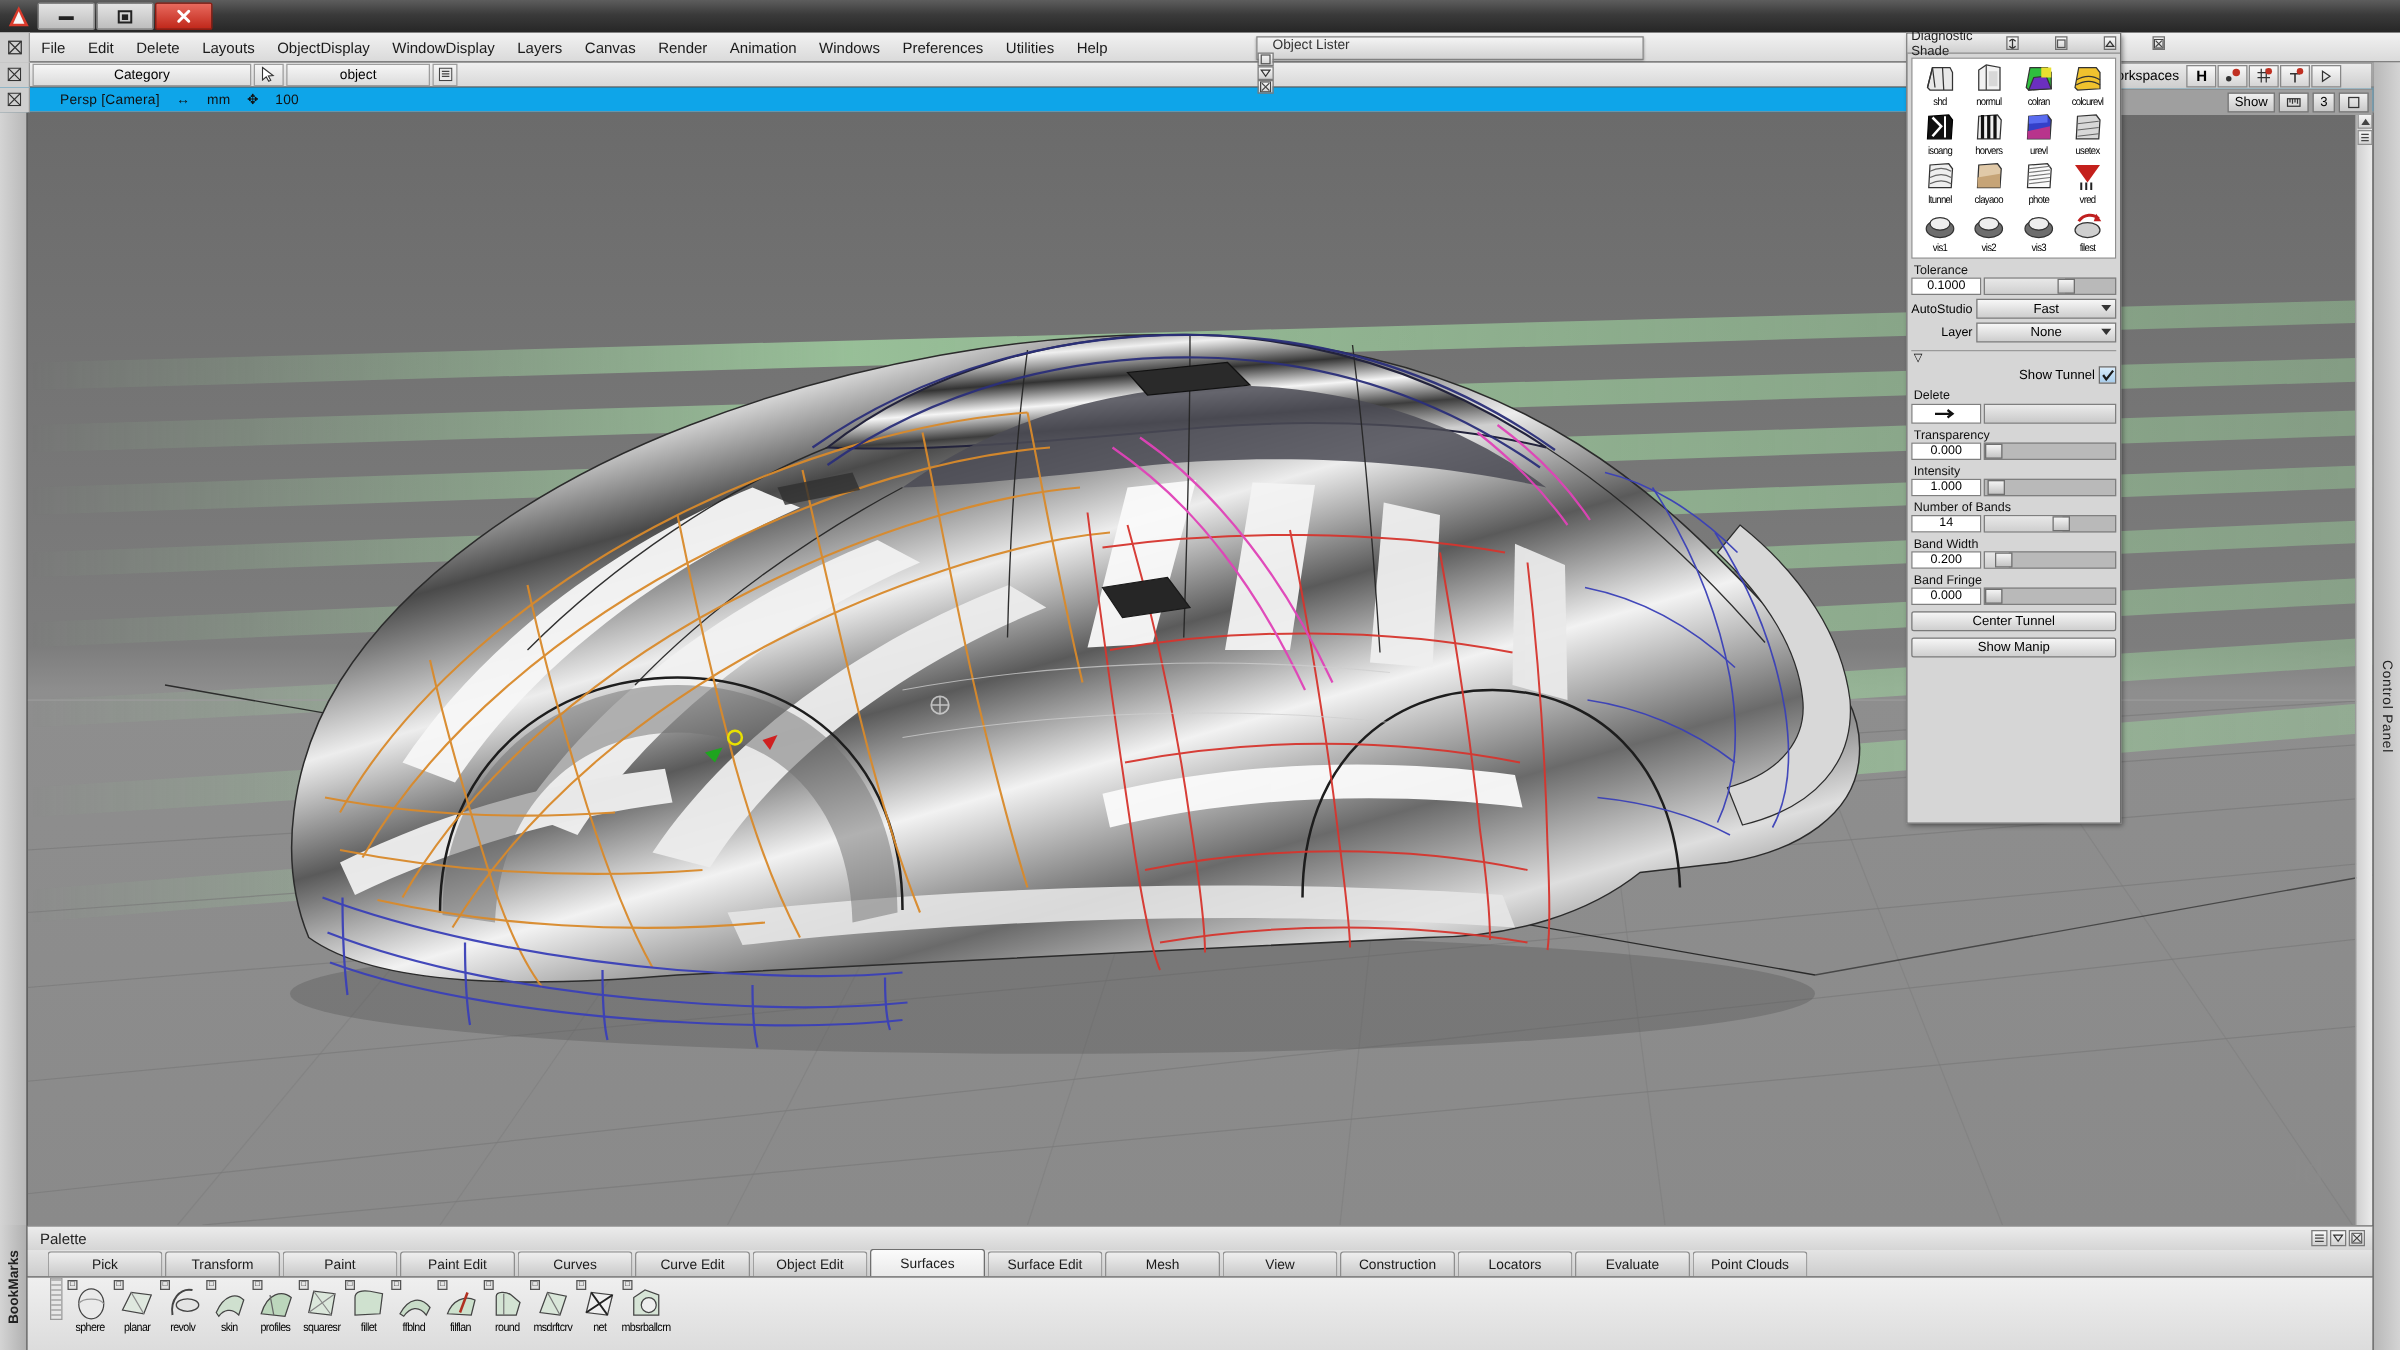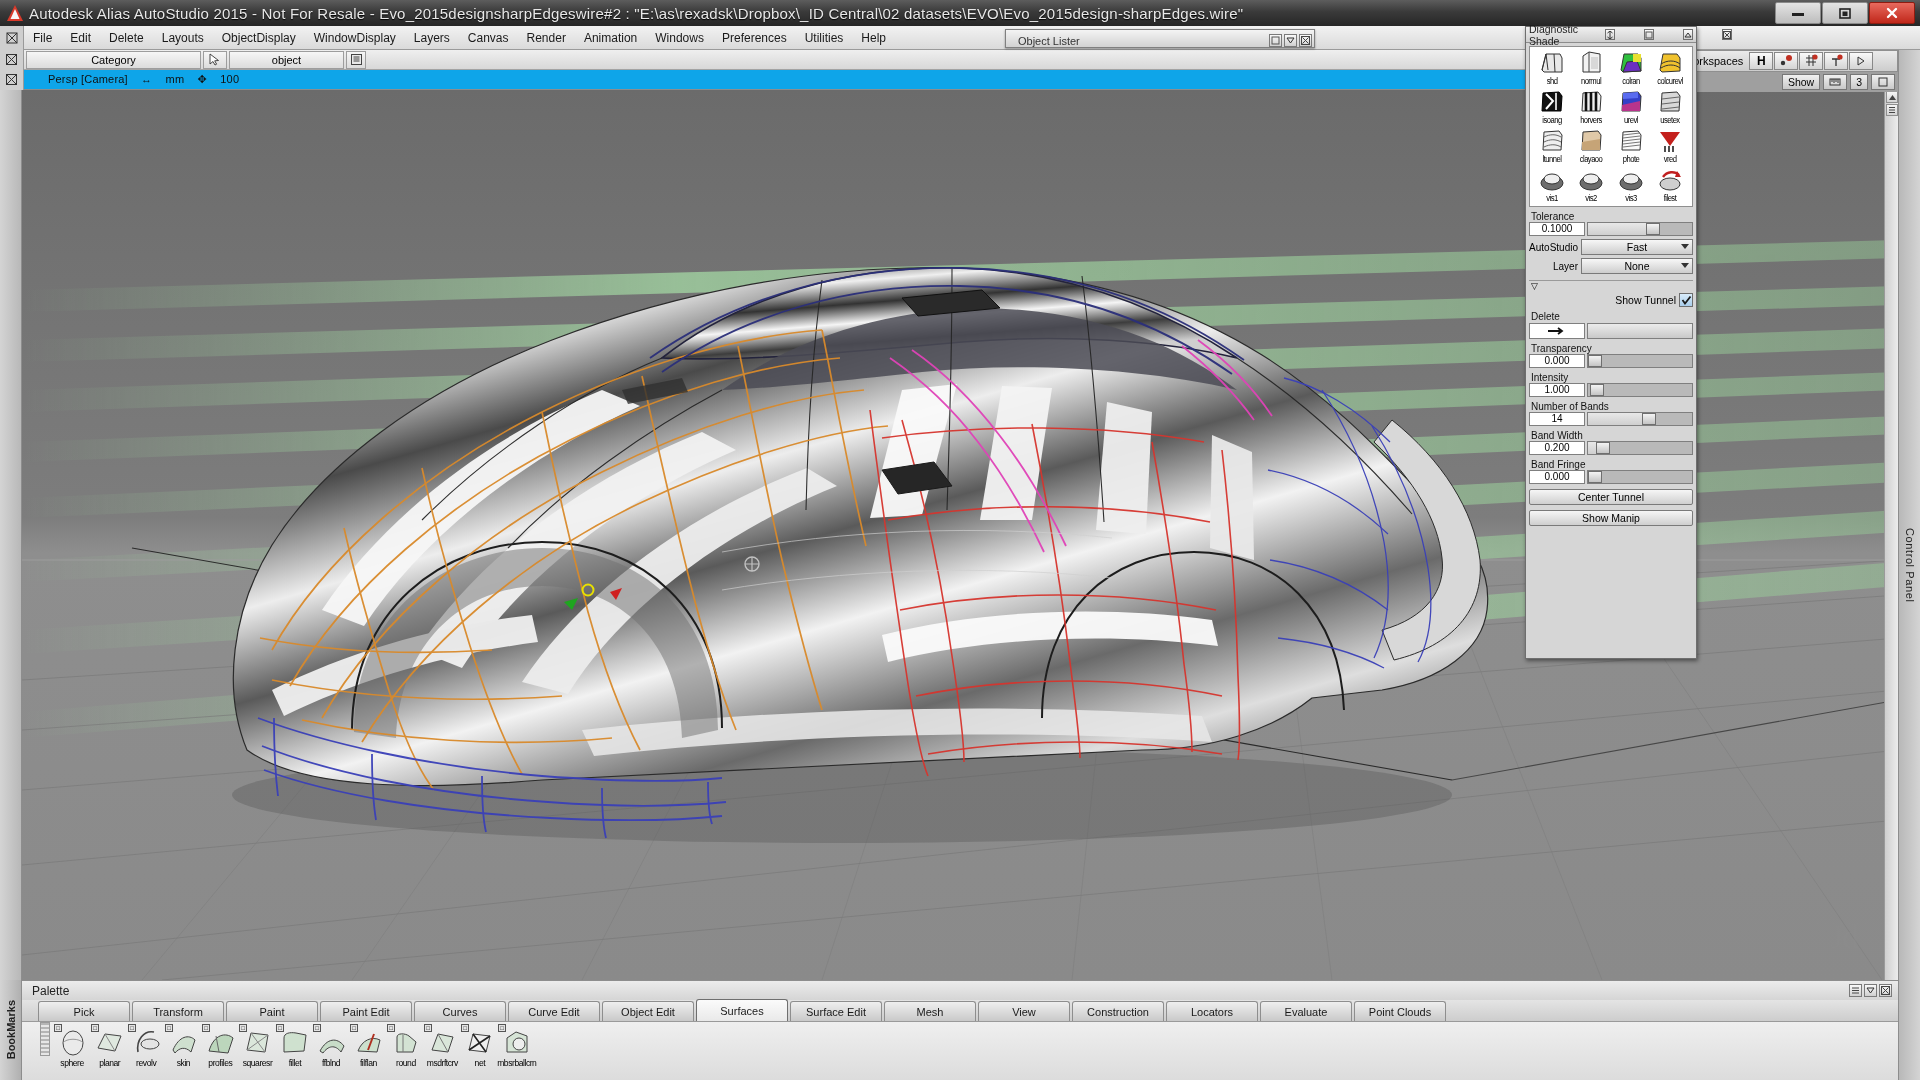--- a/index.html
+++ b/index.html
@@ -34,22 +34,23 @@
     border-bottom:1px solid #9a9a9a; display:flex; align-items:center;
   }
   #menu-left-icons{ width:24px; height:24px; display:flex; flex-direction:column;
      align-items:center; justify-content:center; background:#cfcfcf; border-right:1px solid #9a9a9a;}
   .menu-item{ padding:3px 9px; font-size:12px; color:#1a1a1a; white-space:nowrap; }
 
   
   #objlister{
     position:absolute; left:1005px; top:29px; width:310px; height:19px;
     background:linear-gradient(180deg,#f4f4f4,#d2d2d2);
-    border:1px solid #808080; display:flex; align-items:flex-end; z-index:6;
+    border:1px solid #808080; display:flex; align-items:flex-start; z-index:6;
     box-shadow:0 1px 2px rgba(0,0,0,.35);
+    flex-direction:column;
   }
   #objlister .t{ flex:1; padding-left:12px; font-size:11px; color:#333;}
   .minibtn{ width:13px;height:13px;margin-right:2px;border:1px solid #7a7a7a;
     background:linear-gradient(180deg,#fafafa,#d0d0d0); display:flex;align-items:center;justify-content:center;}
 
   
   #promptrow{
     position:absolute; left:0; top:50px; width:1920px; height:20px;
     background:linear-gradient(180deg,#efefef,#d8d8d8); display:flex; align-items:center;
     border-bottom:1px solid #a3a3a3;
@@ -232,21 +233,20 @@
 </head>
 <body>
 
 <div id="titlebar">
   <span id="app-icon">
     <svg width="20" height="20" viewBox="0 0 20 20">
         <polygon points="10,2 18,18 2,18" fill="#d93a2b"></polygon>
         <polygon points="10,6 14.5,16 5.5,16" fill="#f7f7f7"></polygon>
       </svg>
   </span>
-  <span id="title-text">Autodesk Alias AutoStudio 2015  - Not For Resale  - Evo_2015designsharpEdgeswire#2 : "E:\as\rexadsk\Dropbox\_ID Central\02 datasets\EVO\Evo_2015design-sharpEdges.wire"</span>
   <span id="winbtns">
     <span class="winbtn">
       <svg class="g" width="16" height="10">
           <rect x="2" y="5" width="12" height="3" fill="#222"></rect>
         </svg>
     </span>
     <span class="winbtn">
       <svg class="g" width="16" height="14">
           <rect x="3" y="3" width="10" height="9" fill="none" stroke="#222" stroke-width="1.6"></rect>
           <rect x="5.5" y="5.5" width="5" height="4.5" fill="#222"></rect>

